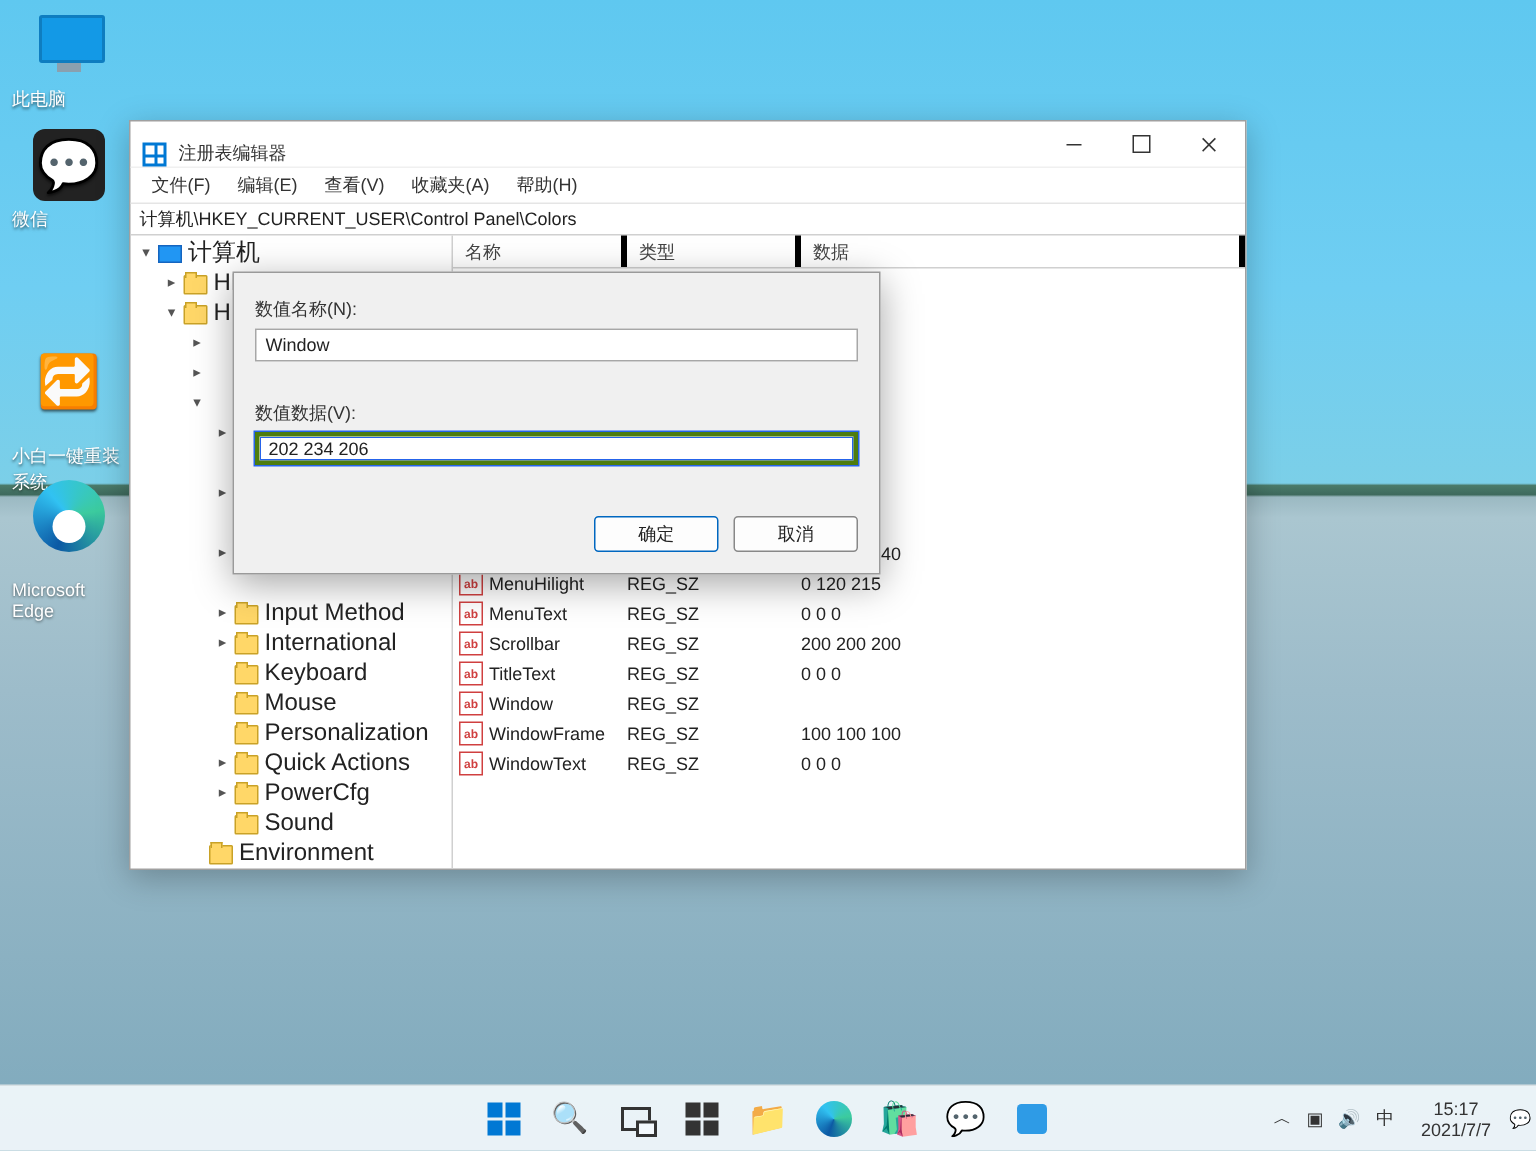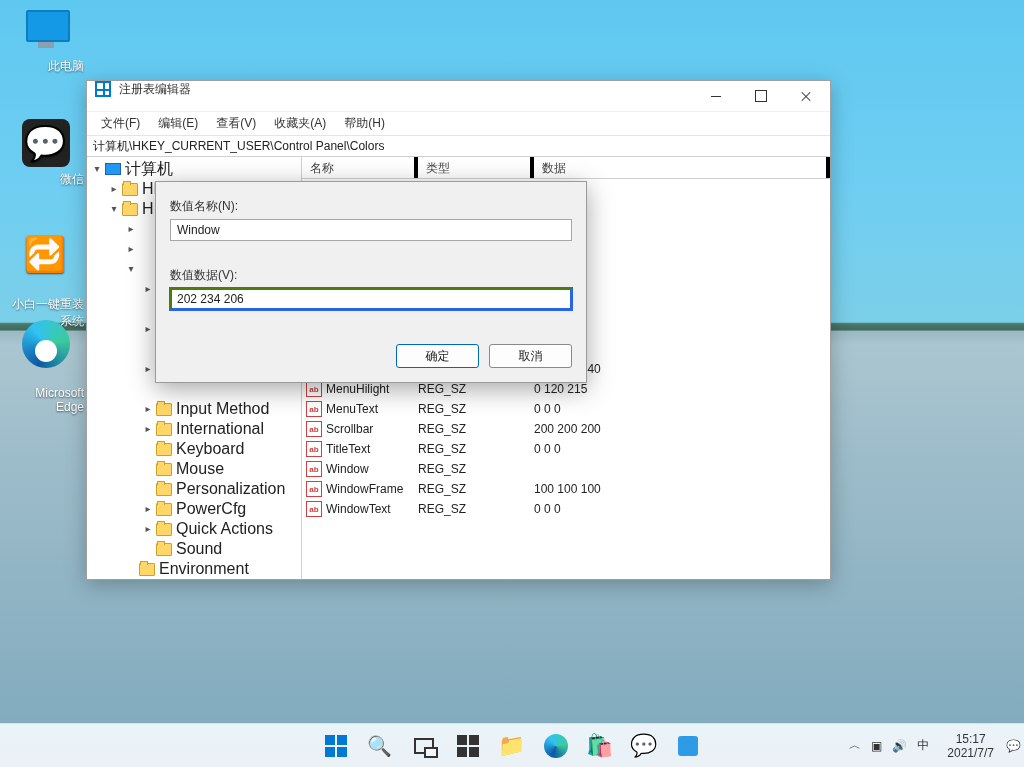--- a/index.html
+++ b/index.html
@@ -8,21 +8,21 @@
 
 body {
   position: relative;
   background: linear-gradient(180deg, #5fc8f0 0%, #6fcef2 25%, #7bcfe8 42%, #4a7a6a 42.2%, #3e6a5d 43%, #9bb9c2 43.2%, #aac6d0 45%, #9dbcca 60%, #7ea9bc 100%);
 }
 
 
 .desktop-icon {
   position: absolute;
   width: 76px;
-  text-align: right;
+  text-align: left;
   color: #fff;
   font-size: 12px;
   text-shadow: 0 1px 2px rgba(0,0,0,.6);
   cursor: pointer;
 }
 .desktop-icon .iconbox {
   width: 48px; height: 48px; margin: 0 auto 4px;
   display: flex; align-items: center; justify-content: center;
   font-size: 34px;
 }
@@ -39,21 +39,21 @@
 .regedit {
   position: absolute;
   left: 86px; top: 80px;
   width: 745px; height: 500px;
   background: #fff;
   border: 1px solid #a0a0a0;
   box-shadow: 0 5px 20px rgba(0,0,0,.25);
   display: flex; flex-direction: column;
 }
 .titlebar {
-  height: 30px; display:flex; align-items:flex-start; padding:0 2px 0 8px;
+  height: 30px; display:flex; align-items:flex-end; padding:12px 2px 0 8px;
   font-size: 12px; color:#333;
 }
 .titlebar .appicon {
   width:16px;height:16px;background:#0078d4;margin-right:8px;position:relative;
 }
 .titlebar .appicon::before{content:"";position:absolute;inset:2px;background:
   linear-gradient(#fff 0 0) 0 0/6px 6px no-repeat,
   linear-gradient(#fff 0 0) 8px 0/6px 6px no-repeat,
   linear-gradient(#fff 0 0) 0 8px/6px 6px no-repeat,
   linear-gradient(#fff 0 0) 8px 8px/6px 6px no-repeat;}
@@ -114,21 +114,21 @@
 }
 .dialog .dtitle{height:26px;display:flex;align-items:center;padding:0 4px 0 10px;font-size:12px;color:#333;background:#fff}
 .dialog .dtitle .dclose{margin-left:auto;width:40px;height:24px;display:flex;align-items:center;justify-content:center;position:relative}
 .dialog .dtitle .dclose::before,.dialog .dtitle .dclose::after{content:"";position:absolute;width:11px;height:1px;background:#333}
 .dialog .dtitle .dclose::before{transform:rotate(45deg)}
 .dialog .dtitle .dclose::after{transform:rotate(-45deg)}
 .dialog .dbody{flex:1;padding:10px 14px 0;font-size:12px;color:#333}
 .dialog label{display:block;margin:6px 0 4px}
 .dialog .field{width:100%;height:22px;border:1px solid #a7a7a7;background:#fff;padding:2px 6px;font-size:12px;color:#222}
 .dialog .field.ro{background:#fff;color:#222}
-.dialog .field.active{border:1px solid #4d7c0f;outline:1px solid #2563eb;box-shadow:inset 0 0 0 1px #2563eb}
+.dialog .field.active{border:3px solid #4d7c0f;outline:1px solid #2563eb;box-shadow:inset 0 0 0 1px #2563eb}
 .dialog .dbtns{display:flex;gap:10px;justify-content:flex-end;padding:14px 14px 14px}
 .dialog .dbtn{width:83px;height:24px;border:1px solid #888;background:#fdfdfd;font-size:12px;color:#222;border-radius:3px}
 .dialog .dbtn.primary{border:1.5px solid #0067c0}
 
 
 .taskbar{
   position:absolute;left:0;right:0;bottom:0;height:44px;
   background:rgba(243,248,252,.92);
   border-top:1px solid rgba(0,0,0,.08);
   display:flex;align-items:center;
@@ -149,21 +149,21 @@
 .tbicon .sqsplit div{background:#333}
 .tbicon.search{font-size:20px}
 </style>
 </head>
 <body>
 
 <div class="desktop-icon di-pc" style="left:8px;top:6px">
   <div class="iconbox"></div>
   <div>此电脑</div>
 </div>
-<div class="desktop-icon di-wechat" style="left:8px;top:119px">
+<div class="desktop-icon di-wechat" style="left:8px;top:86px">
   <div class="iconbox"></div>
   <div>微信</div>
 </div>
 <div class="desktop-icon di-recov" style="left:8px;top:216px;white-space:pre-line">
   <div class="iconbox"></div>
   <div>小白一键重装
 系统</div>
 </div>
 <div class="desktop-icon di-edge" style="left:8px;top:306px;white-space:pre-line">
   <div class="iconbox"></div>
@@ -291,28 +291,28 @@
                         <div class="row">
                           <span class="tgl none"></span>
                           <span class="folder"></span>
                           <span>Personalization</span>
                         </div>
                       </li>
                     <li>
                         <div class="row">
                           <span class="tgl col"></span>
                           <span class="folder"></span>
+                          <span>Quick Actions</span>
+                        </div>
+                      </li>
+                    <li>
+                        <div class="row">
+                          <span class="tgl col"></span>
+                          <span class="folder"></span>
                           <span>PowerCfg</span>
-                        </div>
-                      </li>
-                    <li>
-                        <div class="row">
-                          <span class="tgl col"></span>
-                          <span class="folder"></span>
-                          <span>Quick Actions</span>
                         </div>
                       </li>
                     <li>
                         <div class="row">
                           <span class="tgl none"></span>
                           <span class="folder"></span>
                           <span>Sound</span>
                         </div>
                       </li>
                   </ul>

